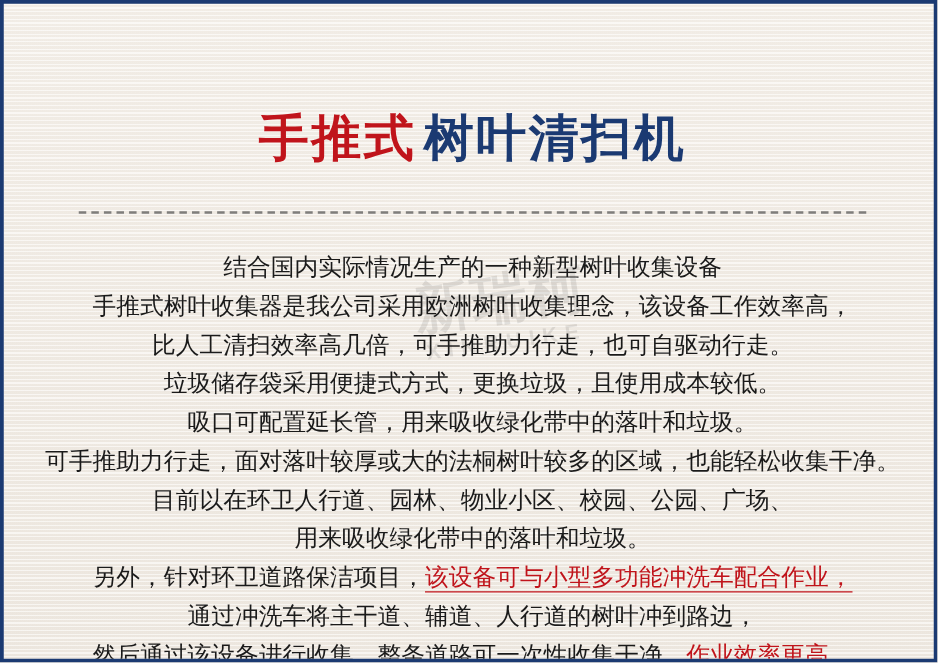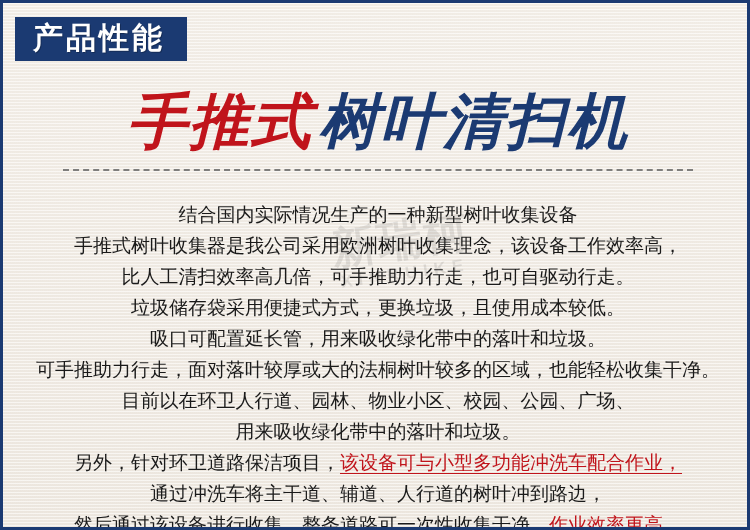--- a/index.html
+++ b/index.html
@@ -80,25 +80,24 @@
   
   #title-row {
     position: absolute;
     top: 88px;
     left: 0;
     width: 750px;
     text-align: center;
     white-space: nowrap;
   }
   #title-row span {
-    font-size: 60px;
+    font-size: 40px;
     font-weight: bold;
     line-height: 1;
     font-family: "DejaVu Sans", "Liberation Sans", sans-serif;
-    font-style: italic;
   }
   .t-red { color: #c0141b; letter-spacing: 2px; }
   .t-blue { color: #1b3a72; letter-spacing: 2px; margin-left: 6px; }
 
   
   #divider {
     position: absolute;
     top: 166px;
     left: 60px;
     width: 630px;
@@ -127,23 +126,20 @@
   }
   #body-text .line .hl-red {
     color: #c0141b;
   }
 </style>
 </head>
 <body>
 
 <div id="page">
 
-  <div id="banner">
-    <div id="banner-text">产品性能</div>
-  </div>
 
   <div id="watermark">
     <div class="wm-main">新瑞柯</div>
     <div class="wm-sub">XINRUIKE</div>
   </div>
 
   <div id="title-row">
     <span class="t-red">手推式</span><span class="t-blue">树叶清扫机</span>
   </div>
 

